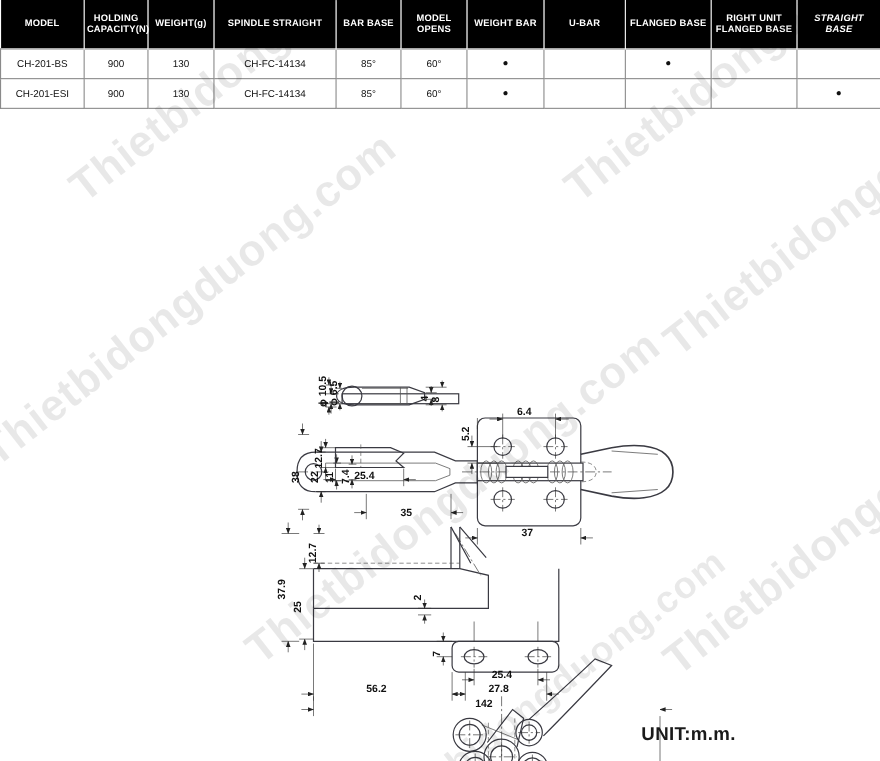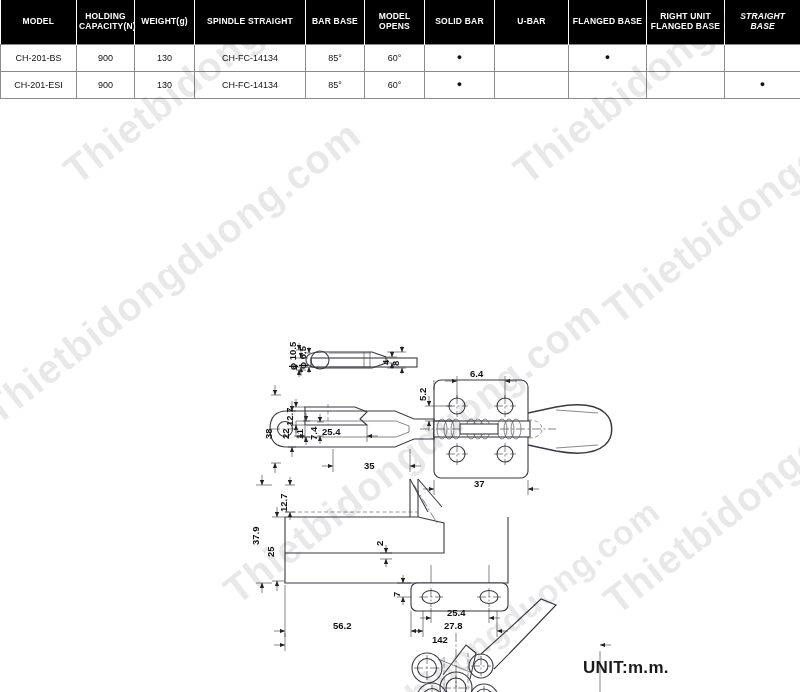--- a/index.html
+++ b/index.html
@@ -102,21 +102,21 @@
   <div id="spec-table-wrap">
     <table class="spec">
       <thead>
         <tr>
           <th style="width:76px">MODEL</th>
           <th style="width:58px">HOLDING CAPACITY(N)</th>
           <th style="width:60px">WEIGHT(g)</th>
           <th style="width:111px">SPINDLE STRAIGHT</th>
           <th style="width:59px">BAR BASE</th>
           <th style="width:60px">MODEL OPENS</th>
-          <th style="width:70px">SOLID BAR</th>
+          <th style="width:70px">WEIGHT BAR</th>
           <th style="width:74px">U-BAR</th>
           <th style="width:78px">FLANGED BASE</th>
           <th style="width:78px">RIGHT UNIT FLANGED BASE</th>
           <th style="width:76px">STRAIGHT BASE</th>
         </tr>
       </thead>
       <tbody>
         <tr class="data-row">
           <td>CH-201-BS</td>
           <td>900</td>

